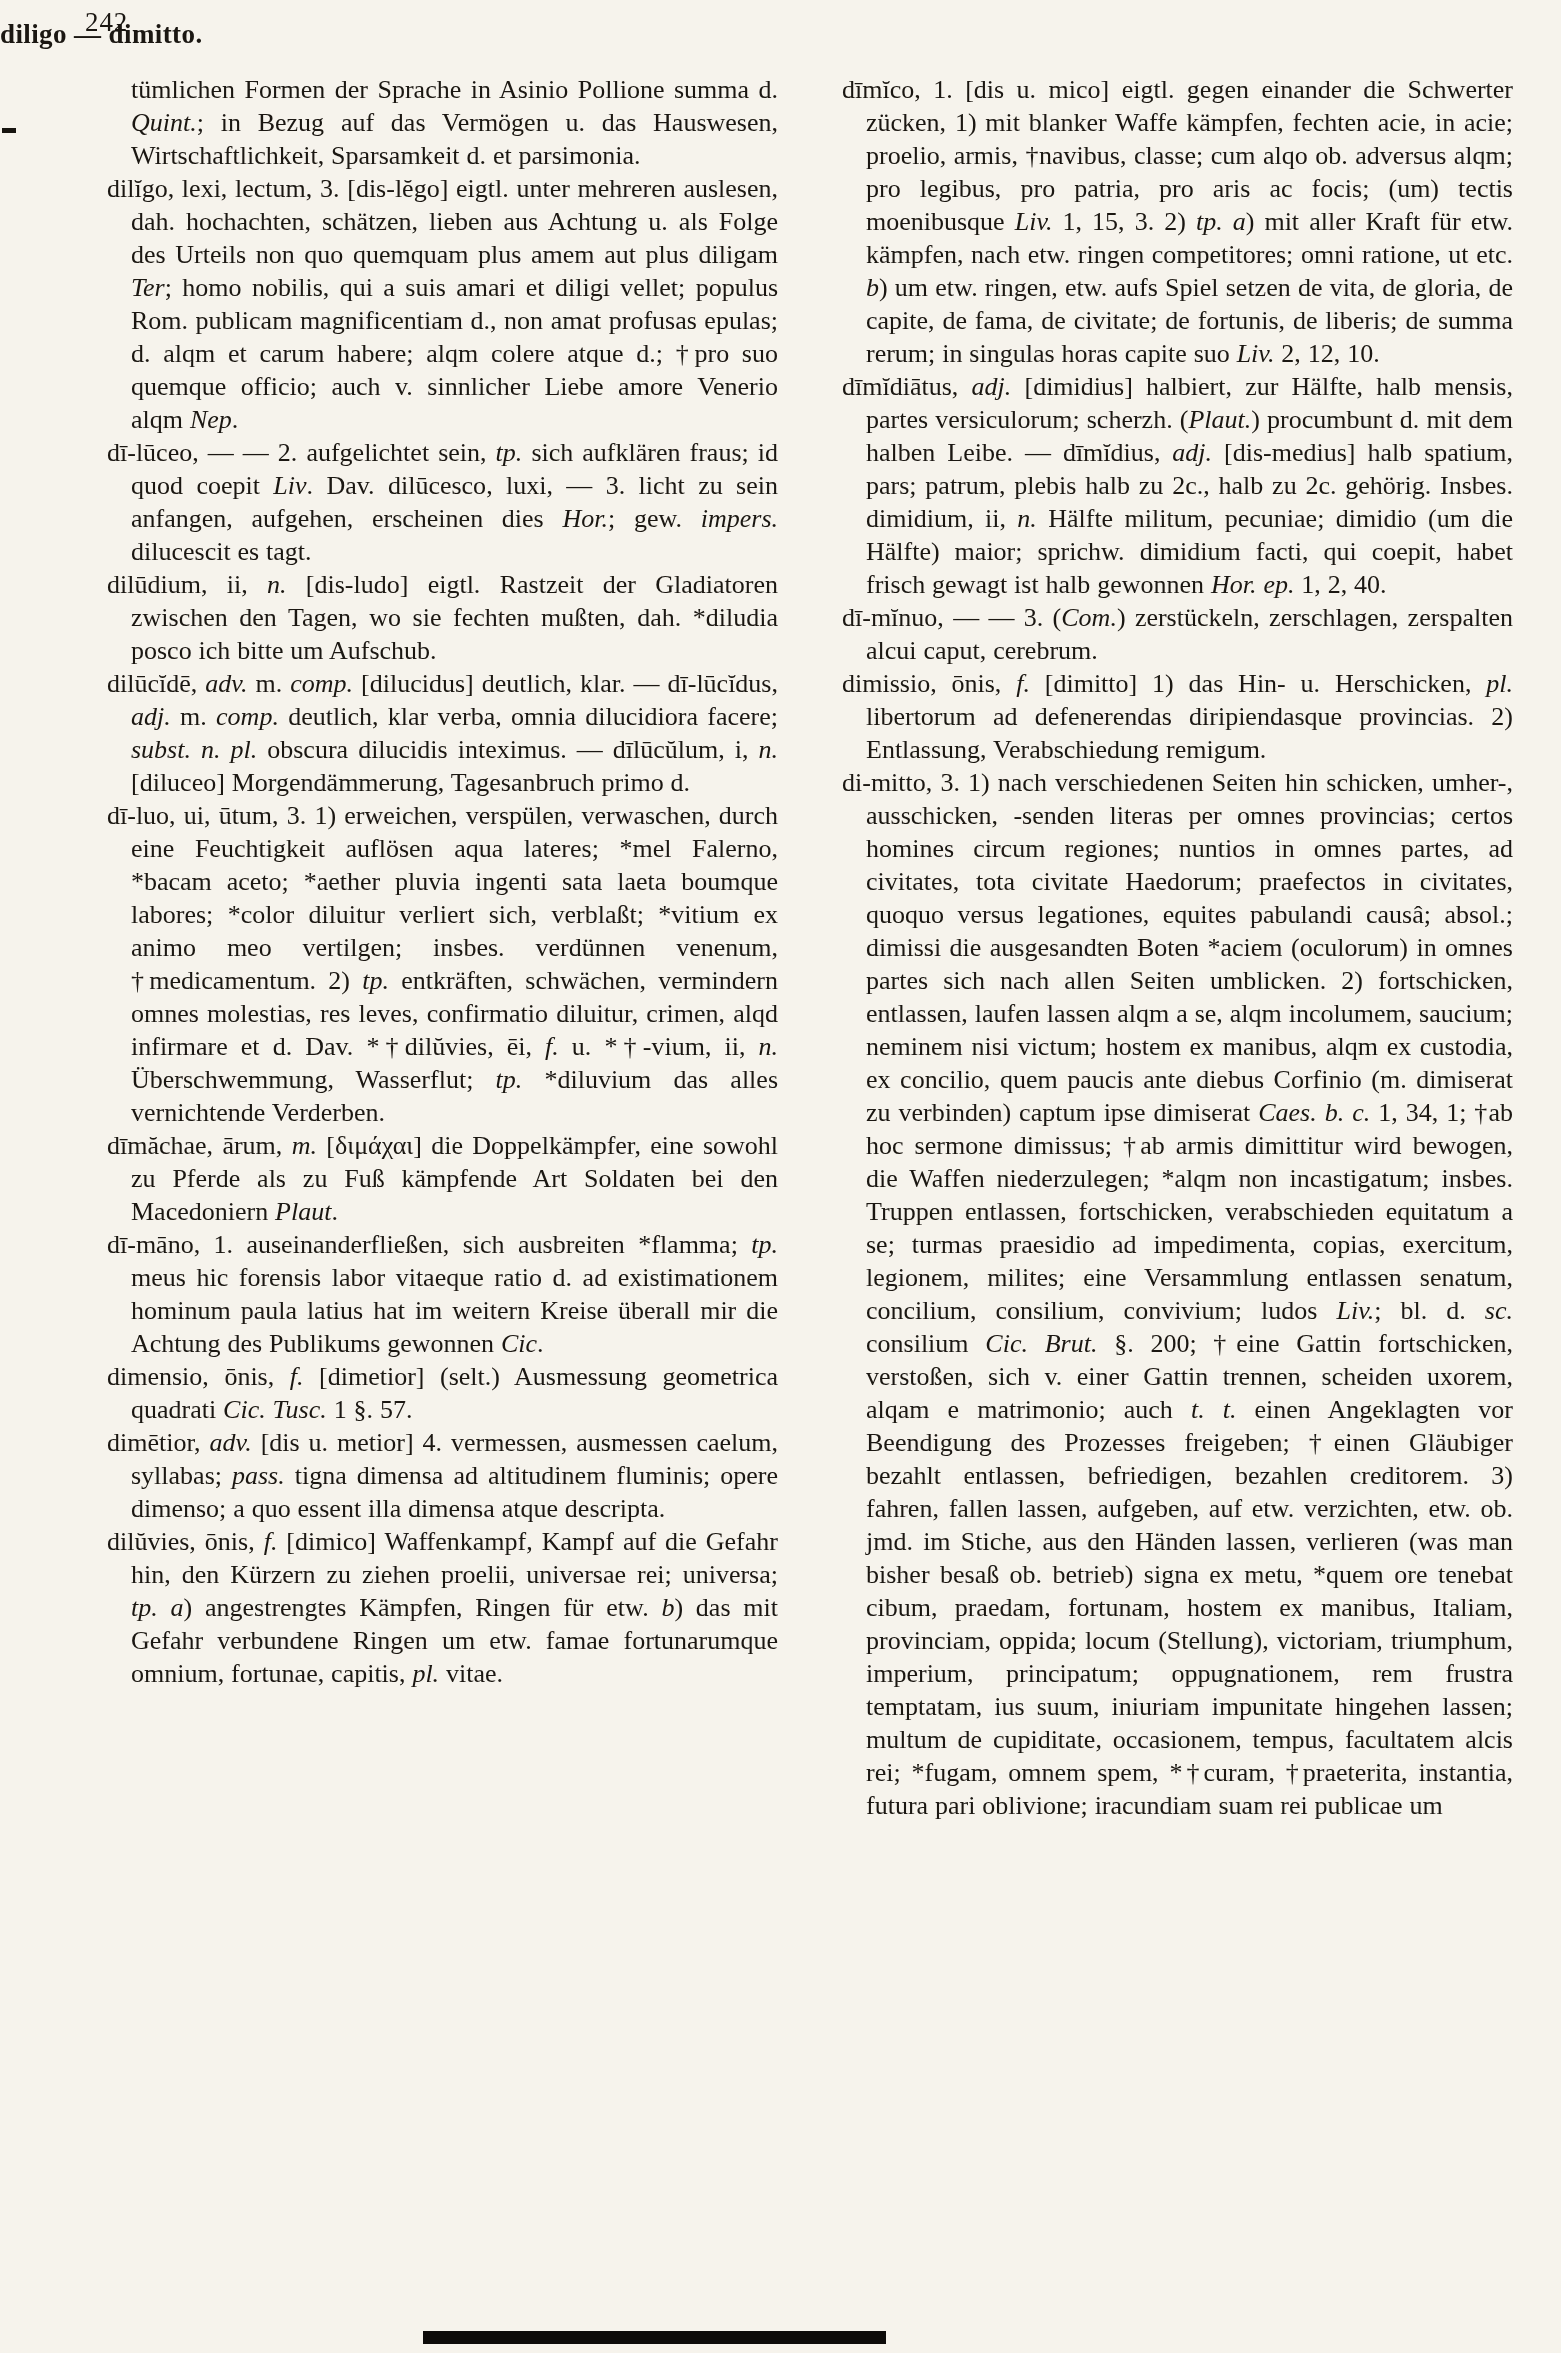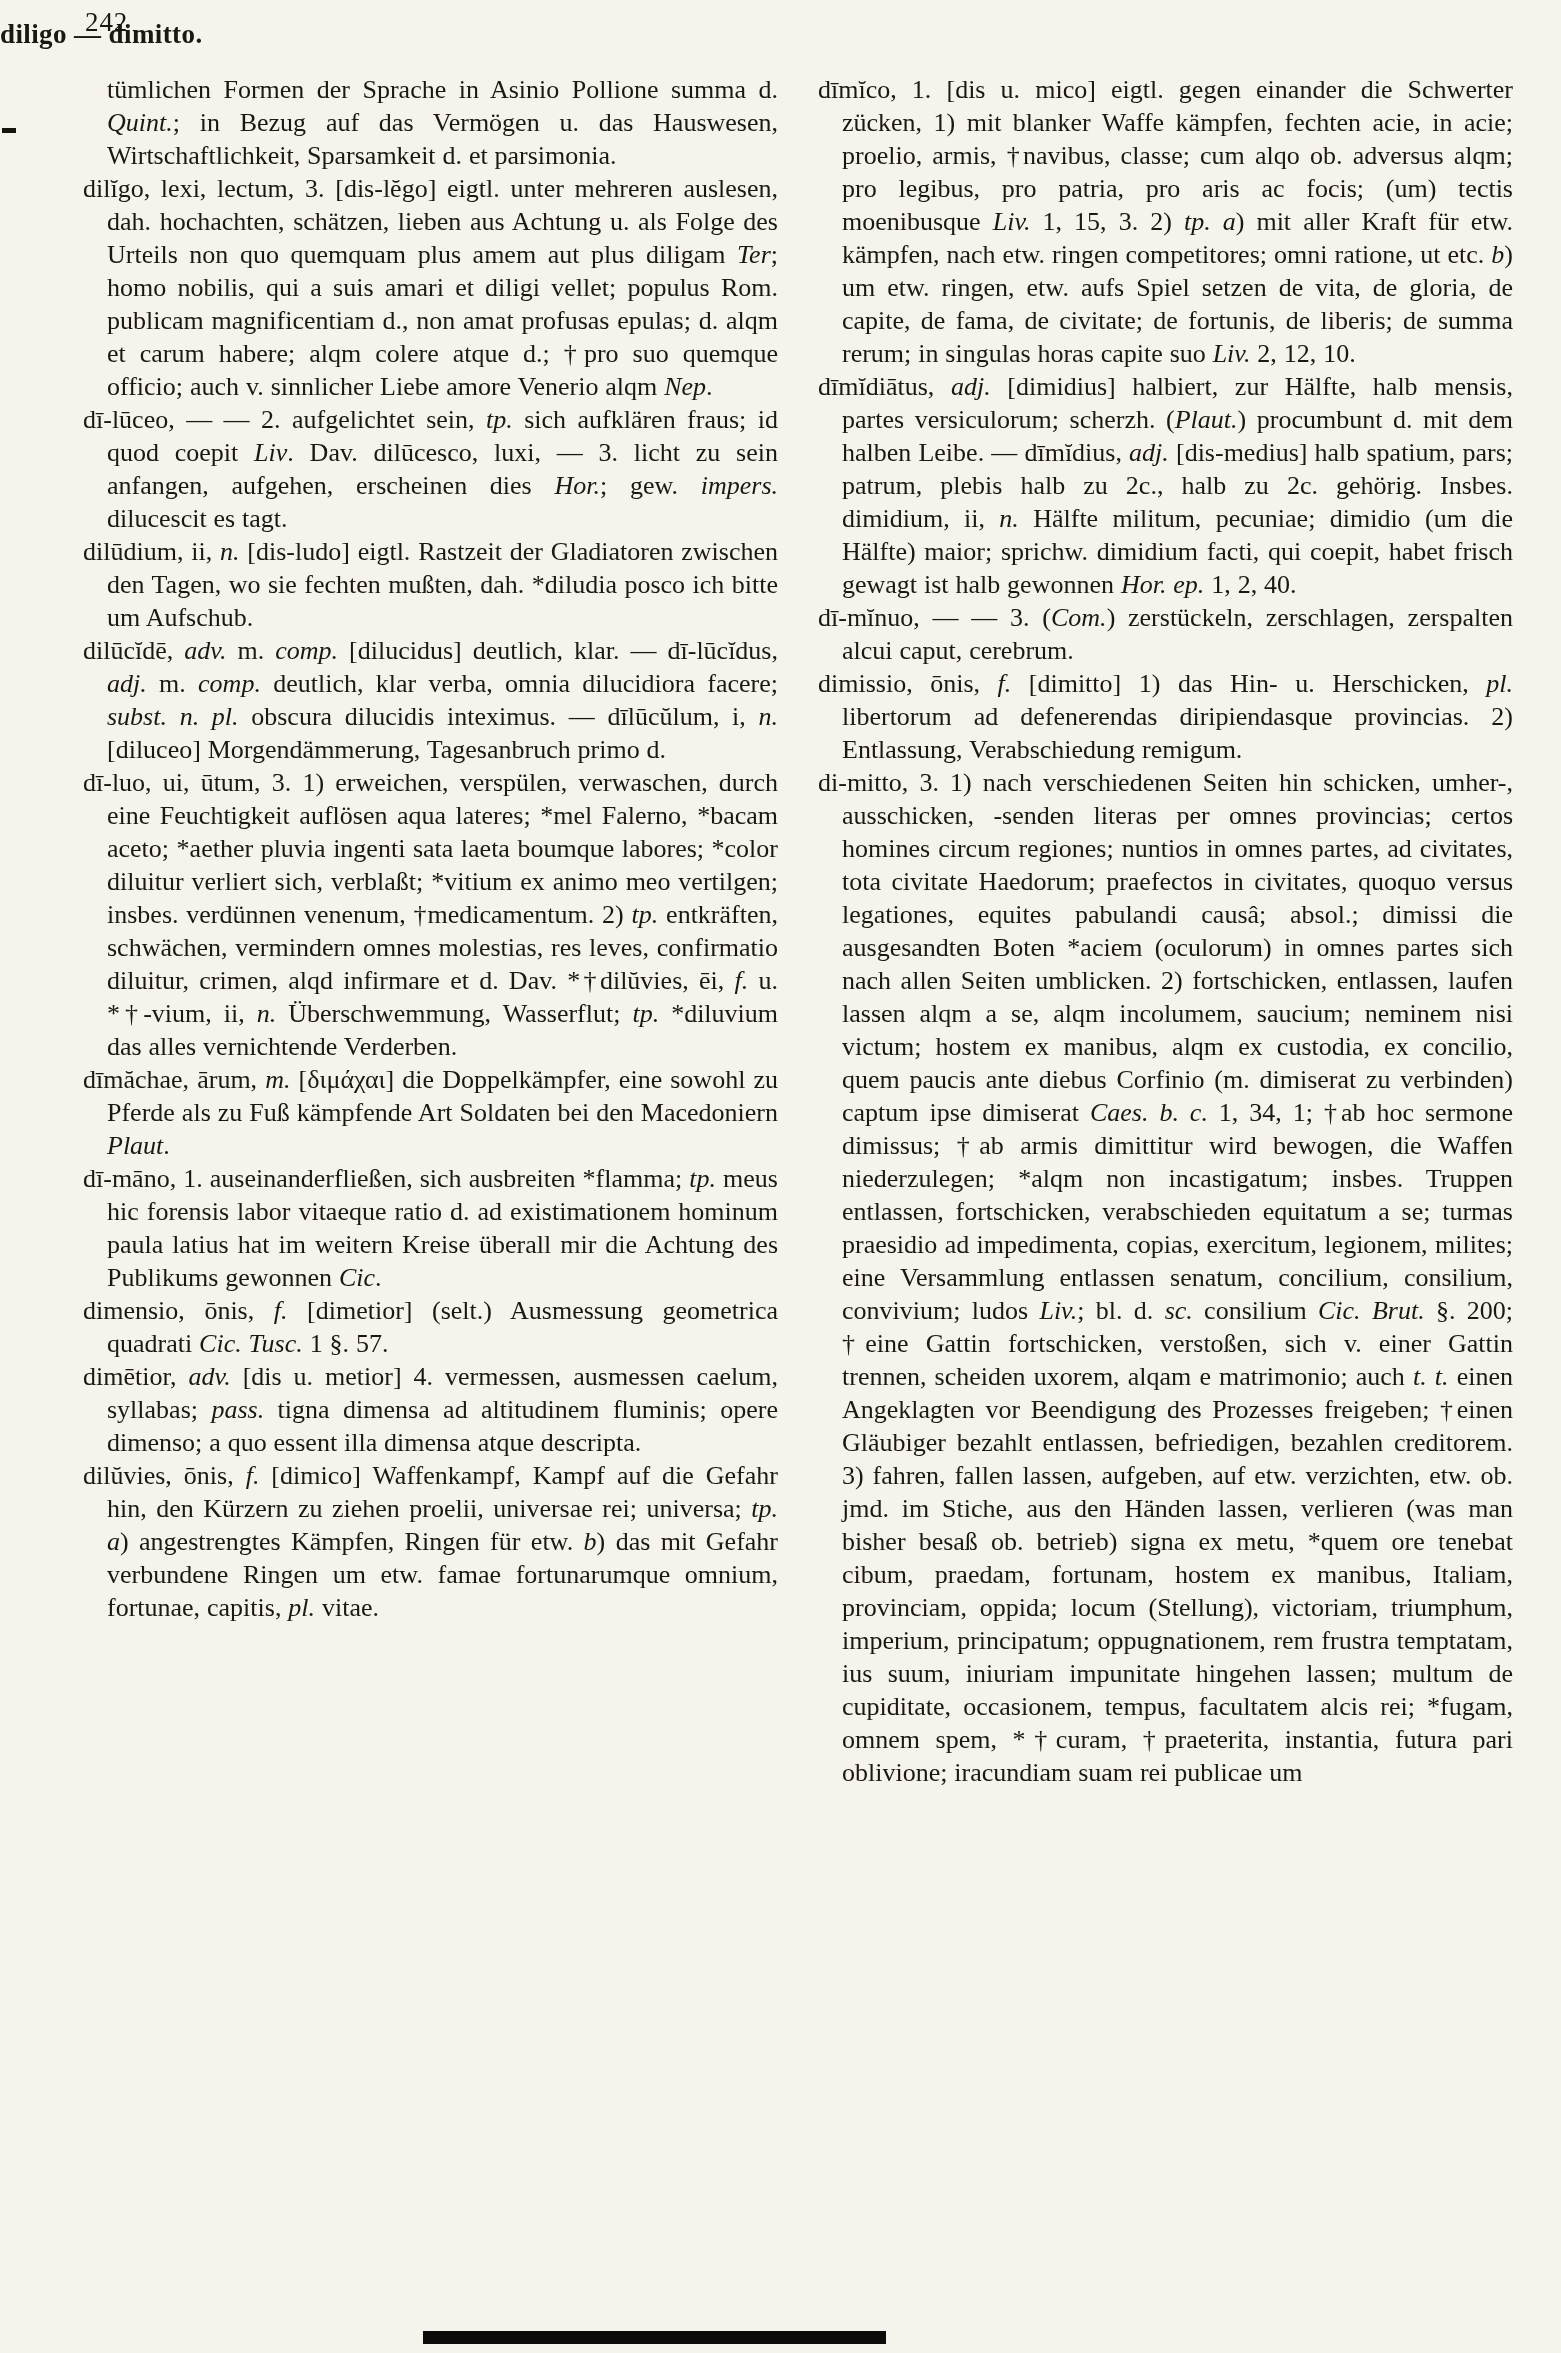--- a/index.html
+++ b/index.html
@@ -23,21 +23,21 @@
   .running {
     display: block; text-align: left;
     font-size: 27px; font-weight: 700; letter-spacing: 0.4px;
   }
 
   .columns {
     display: flex; gap: 40px;
     padding: 7px 49px 0 83px;
     align-items: flex-start;
   }
-  .column { flex: 1 1 0; height: 2221px; overflow: hidden; }
+  .column { flex: 1 1 0; height: 2221px; overflow: hidden; margin-left: 24px; }
 
   .entry {
     margin: 0;
     font-size: 26px;
     line-height: 33px;
     text-align: justify;
     padding-left: 24px;
     text-indent: -24px;
     word-spacing: 0.4px;
   }

